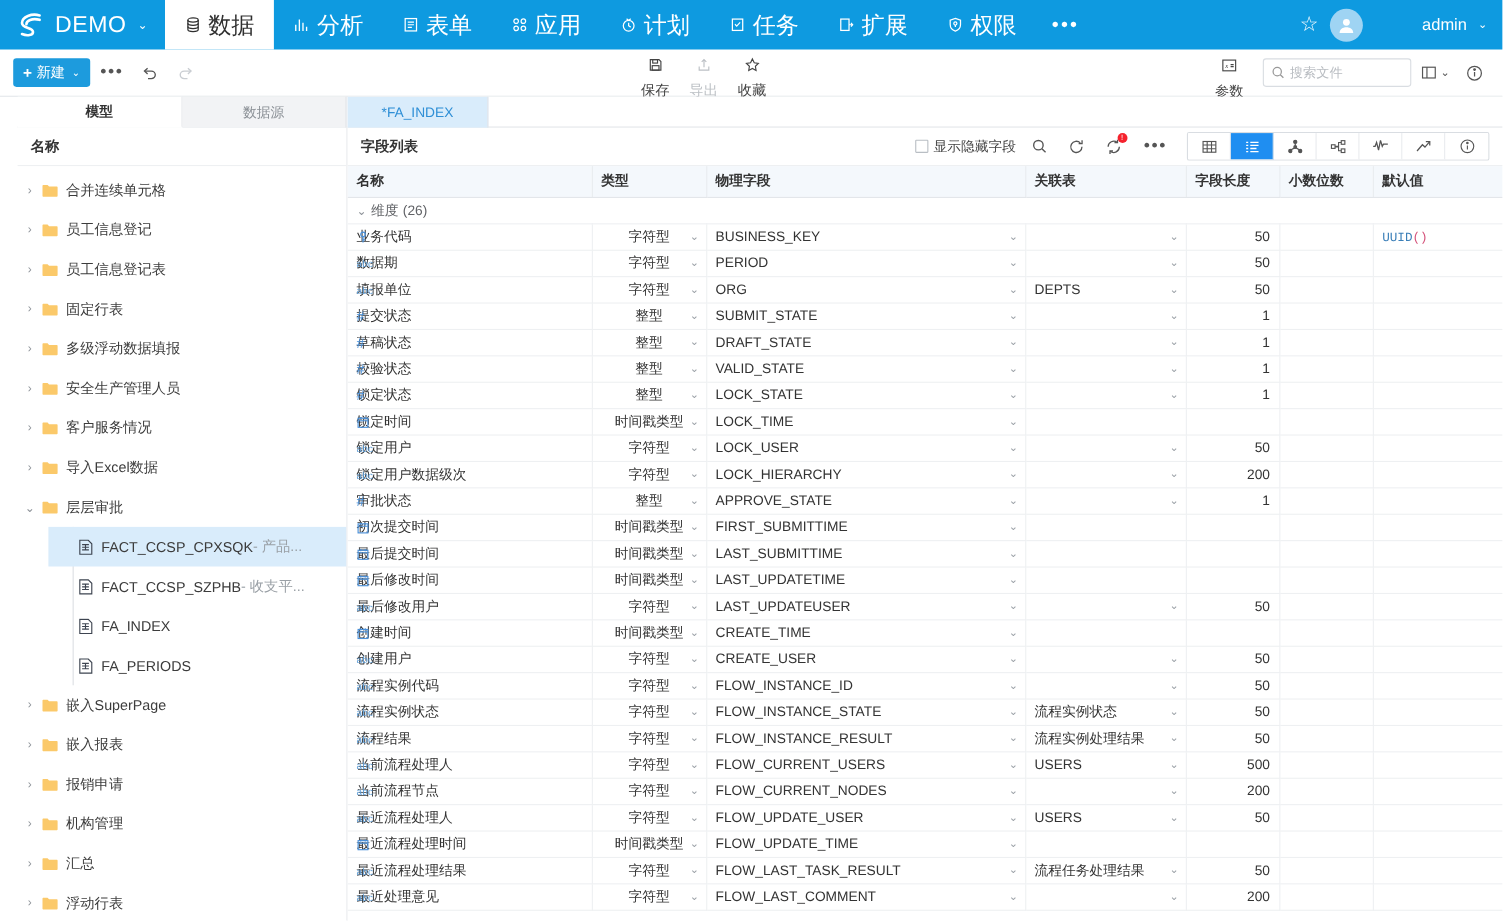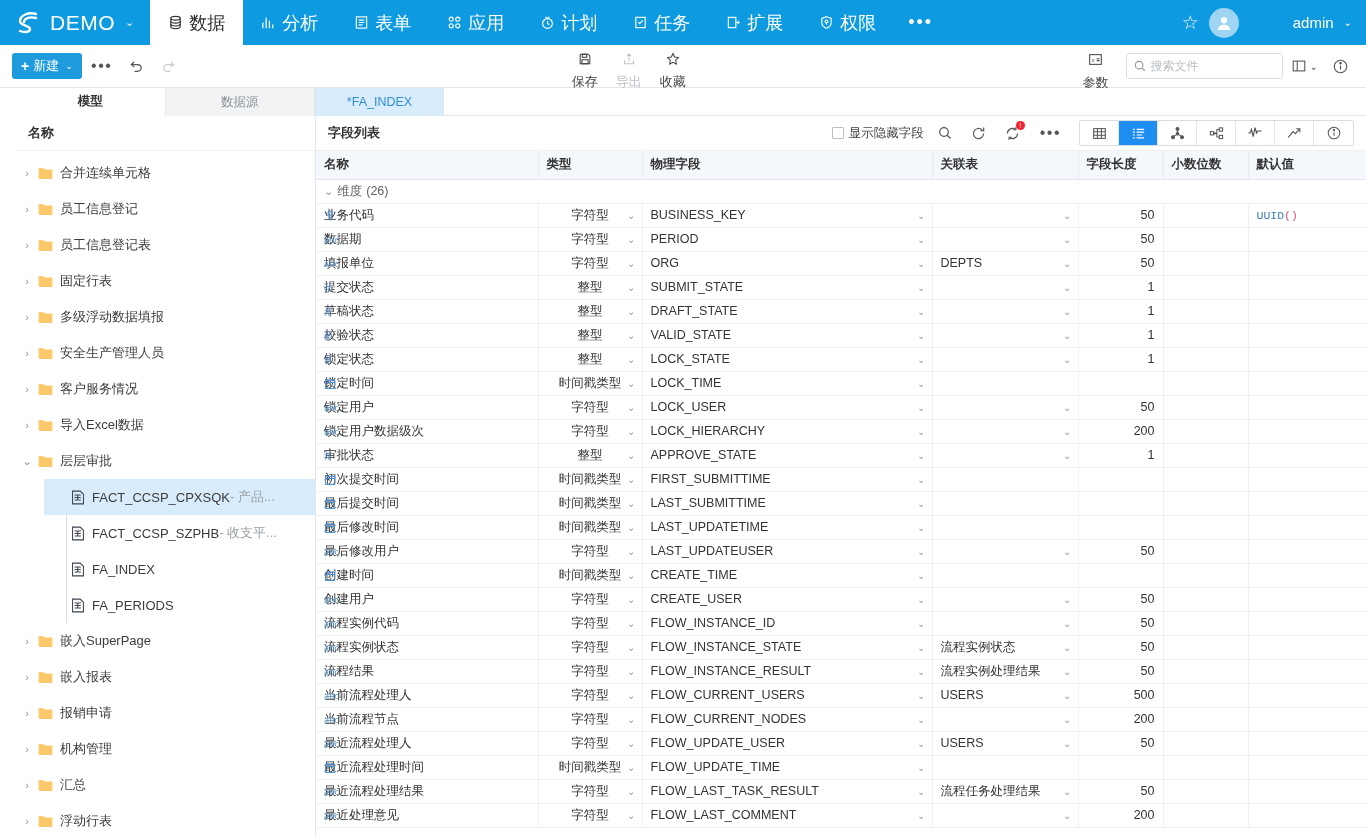--- a/index.html
+++ b/index.html
@@ -19,21 +19,21 @@
     display: flex; align-items: center; gap: 8px;
     padding: 0 16px 0 14px; height: 45px;
   }
   #brand .logo { width: 28px; height: 28px; flex: 0 0 28px; }
   #brand .name { font-size: 21px; letter-spacing: .5px; }
   #brand .caret { font-size: 11px; opacity: .95; margin-left: 2px; }
 
   .navitems { display: flex; align-items: stretch; }
   .navitem {
     display: flex; align-items: center; gap: 6px;
-    padding: 0 18px; font-size: 18px; height: 45px; cursor: pointer;
+    padding: 0 18px; font-size: 21px; height: 45px; cursor: pointer;
     color: #fff; white-space: nowrap;
   }
   .navitem svg { display: block; }
   .navitem.active { background: #fff; color: #2f2f2f; }
   .navitem.dots { font-size: 18px; letter-spacing: 2px; padding: 0 14px; }
 
   #topright {
     margin-left: auto; display: flex; align-items: center; gap: 10px;
     padding-right: 14px;
   }
@@ -65,21 +65,21 @@
   }
   .tbicon.disabled { color: #c9cdd2; cursor: default; }
   .tbtext {
     display: flex; align-items: center; gap: 4px; cursor: pointer;
     font-size: 13px; color: #444; padding: 0 9px; height: 28px; flex-direction: column;
   }
   .tbtext.disabled { color: #bcc0c5; cursor: default; }
   #tbcenter { margin-left: auto; display: flex; align-items: center; }
   #tbright { margin-left: auto; display: flex; align-items: center; gap: 8px; }
   #searchbox {
-    position: relative; width: 157px; height: 26px;
+    position: relative; width: 135px; height: 26px;
     border: 1px solid #d9dde2; border-radius: 3px; background: #fff;
     display: flex; align-items: center; padding-left: 24px;
   }
   #searchbox input {
     border: none; outline: none; width: 100%; font-size: 12px;
     font-family: inherit; background: transparent; color: #333;
   }
   #searchbox input::placeholder { color: #b8bcc1; }
   #searchbox .sicon { position: absolute; left: 6px; top: 5px; color: #999; }
 

